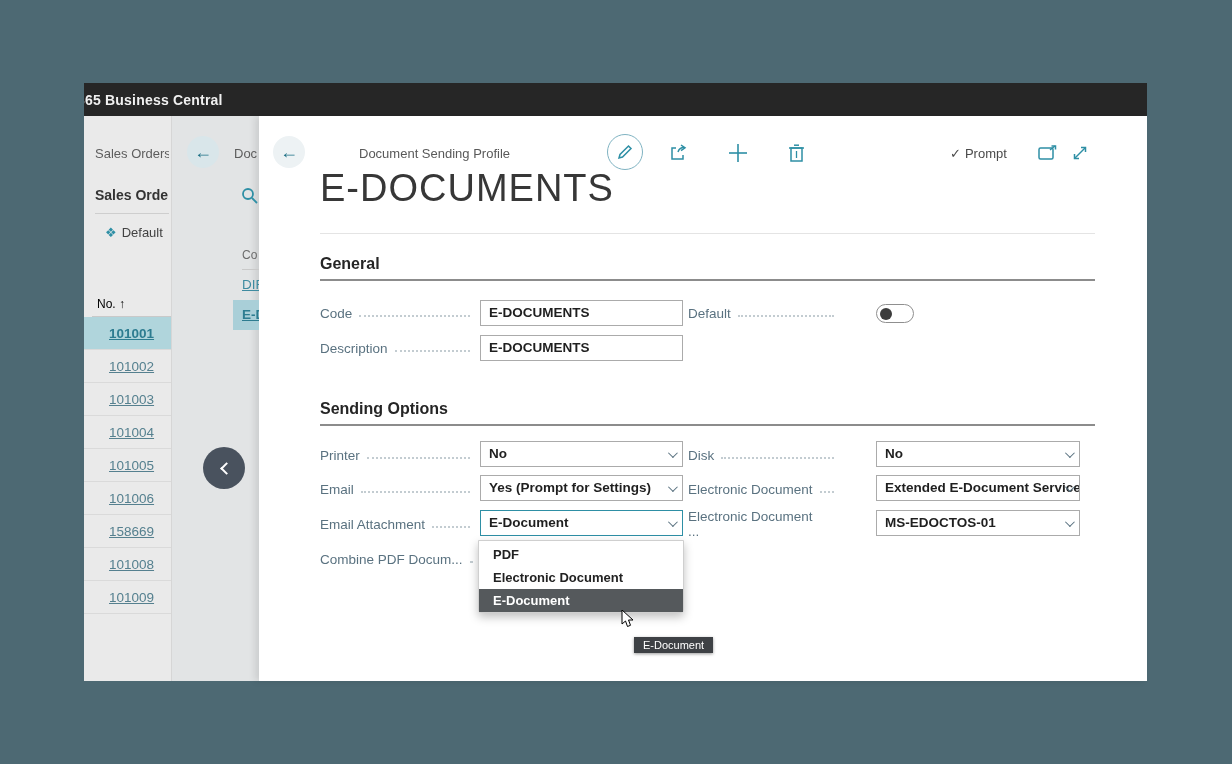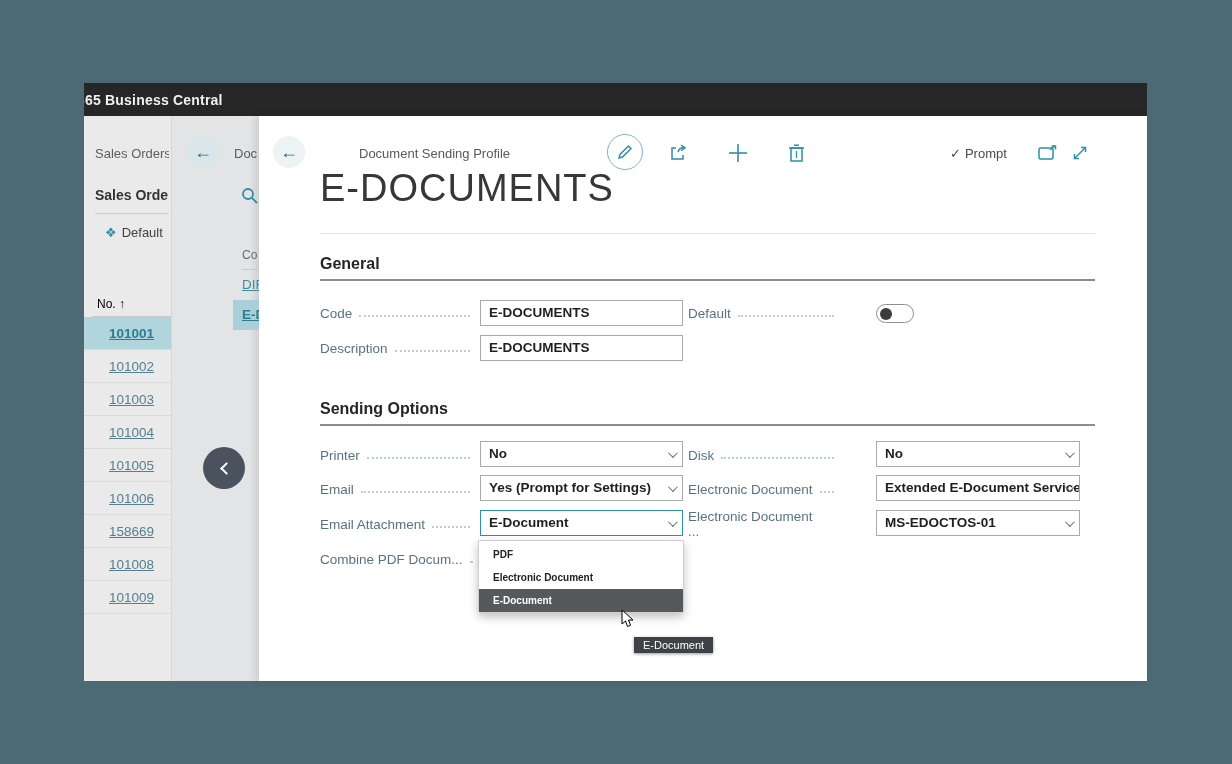--- a/index.html
+++ b/index.html
@@ -75,21 +75,21 @@
   .fbox.focused { border:1.5px solid #2e8fa5; }
   .bx-l { left:396px; } .bx-r { left:792px; width:204px; }
 
   .toggle { position:absolute; left:792px; top:221px; width:38px; height:19px; border:1px solid #8f8f8f;
             border-radius:10px; background:#fff; }
   .toggle .knob { position:absolute; left:3px; top:2.5px; width:12px; height:12px; border-radius:50%; background:#3c3c3c; }
 
   
   .dropdown { position:absolute; left:394px; top:457px; width:206px; background:#fff; border:1px solid #cfcfcf;
               box-shadow:0 4px 10px rgba(0,0,0,.25); z-index:10; padding-top:2px; border-radius:0 0 3px 3px; }
-  .opt { height:23px; line-height:23px; padding-left:14px; font-size:10px; color:#222; font-weight:600; }
+  .opt { height:23px; line-height:23px; padding-left:14px; font-size:13px; color:#222; font-weight:600; }
   .opt.selected { background:#55595c; color:#fff; }
   .tooltip { position:absolute; left:550px; top:554px; background:#3e4145; color:#fff; font-size:11px;
              padding:2px 9px; z-index:12; box-shadow:0 1px 3px rgba(0,0,0,.4); }
   .cursor { position:absolute; left:537px; top:527px; z-index:13; }
 
   svg { display:block; }
 </style>
 </head>
 <body>
 

